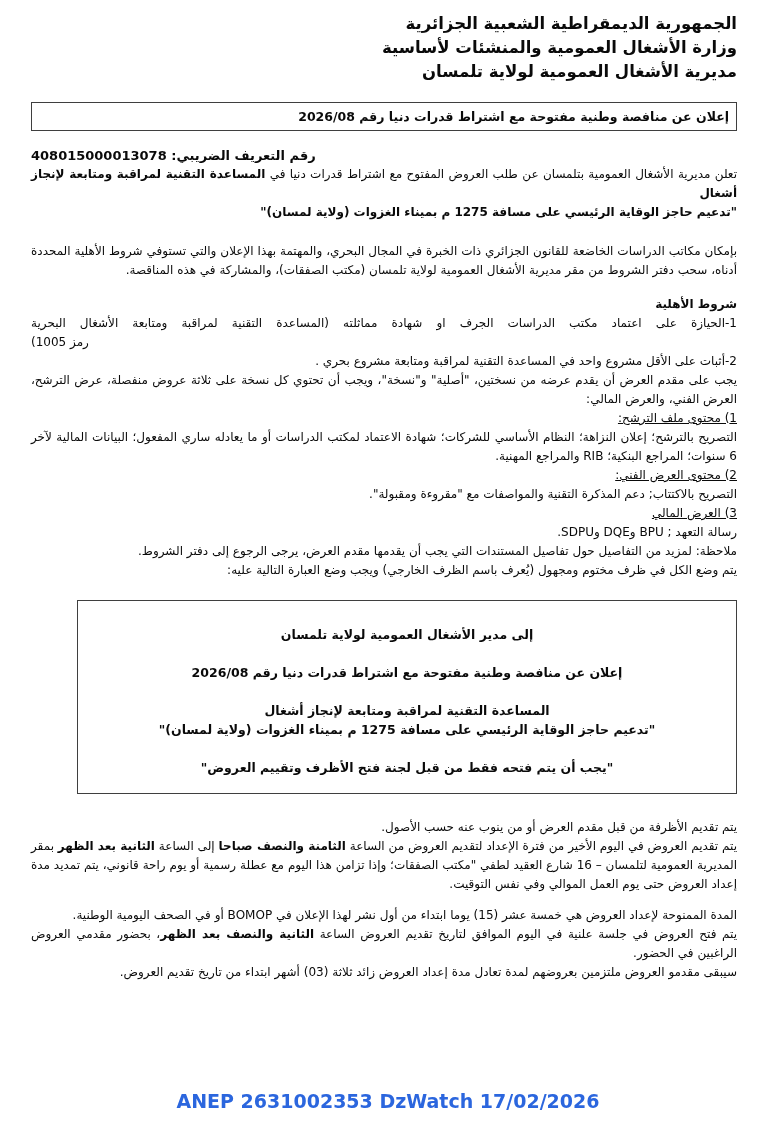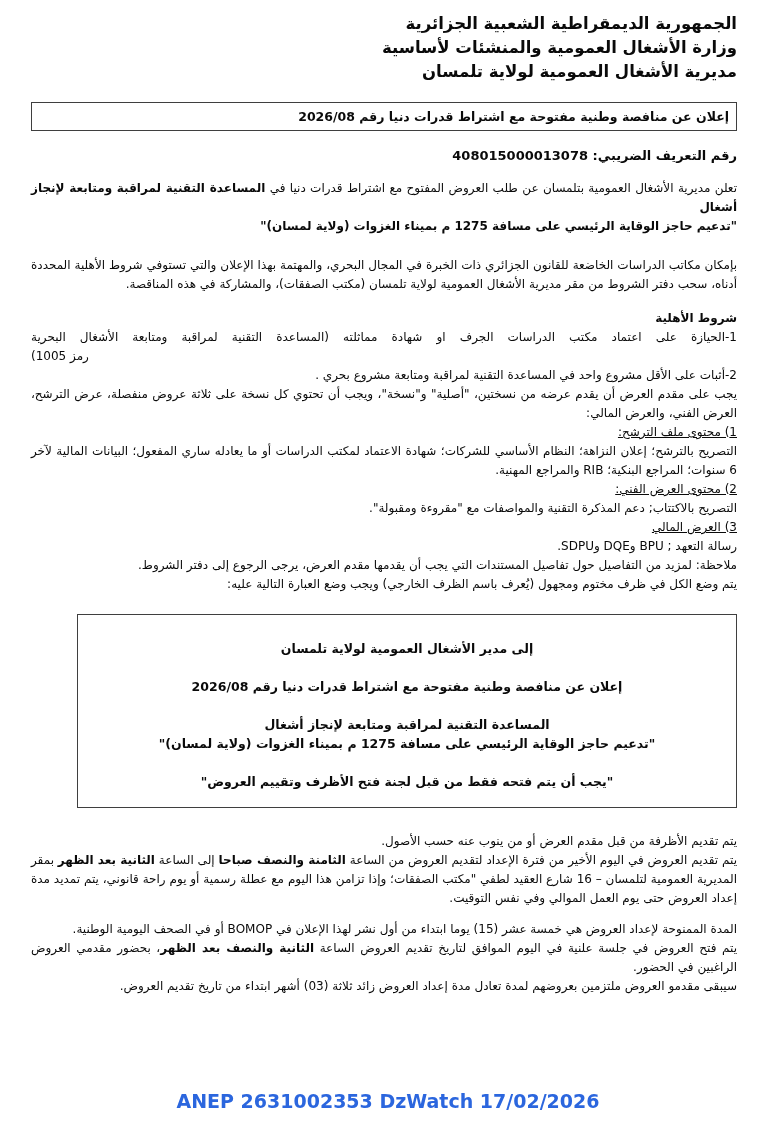--- a/index.html
+++ b/index.html
@@ -10,31 +10,31 @@
   }
   .doc{padding:12px 31px 0 31px;position:relative;}
 
   .hdr{text-align:right;font-weight:bold;font-size:16.5px;line-height:24px;}
 
   .notice-box{
     border:1px solid #3f3f3f;margin-top:18px;padding:5px 7px;
     font-weight:bold;font-size:12.5px;text-align:right;line-height:17px;
   }
 
-  .tax{text-align:right;font-weight:bold;font-size:13px;margin-top:16px;line-height:18px;}
+  .tax{text-align:left;font-weight:bold;font-size:13px;margin-top:16px;line-height:18px;}
 
   .para{font-size:12px;line-height:19px;text-align:justify;}
   .para.last-right{text-align-last:right;}
   .line{font-size:12px;line-height:19px;text-align:right;}
   .stretch{text-align:justify;text-align-last:justify;}
   .leftline{text-align:left;}
   .b{font-weight:bold;}
   .u{text-decoration:underline;}
 
-  .mt14{margin-top:14px;}
+  .mt14{}
   .mt20{margin-top:20px;}
   .mt15{margin-top:15px;}
   .mt12{margin-top:12px;}
 
   .envelope-box{
     border:1px solid #3f3f3f;
     margin-top:20px;margin-left:46px;margin-right:0;
     padding:24px 10px 16px 10px;
     text-align:center;font-weight:bold;font-size:12.5px;line-height:19px;
   }

